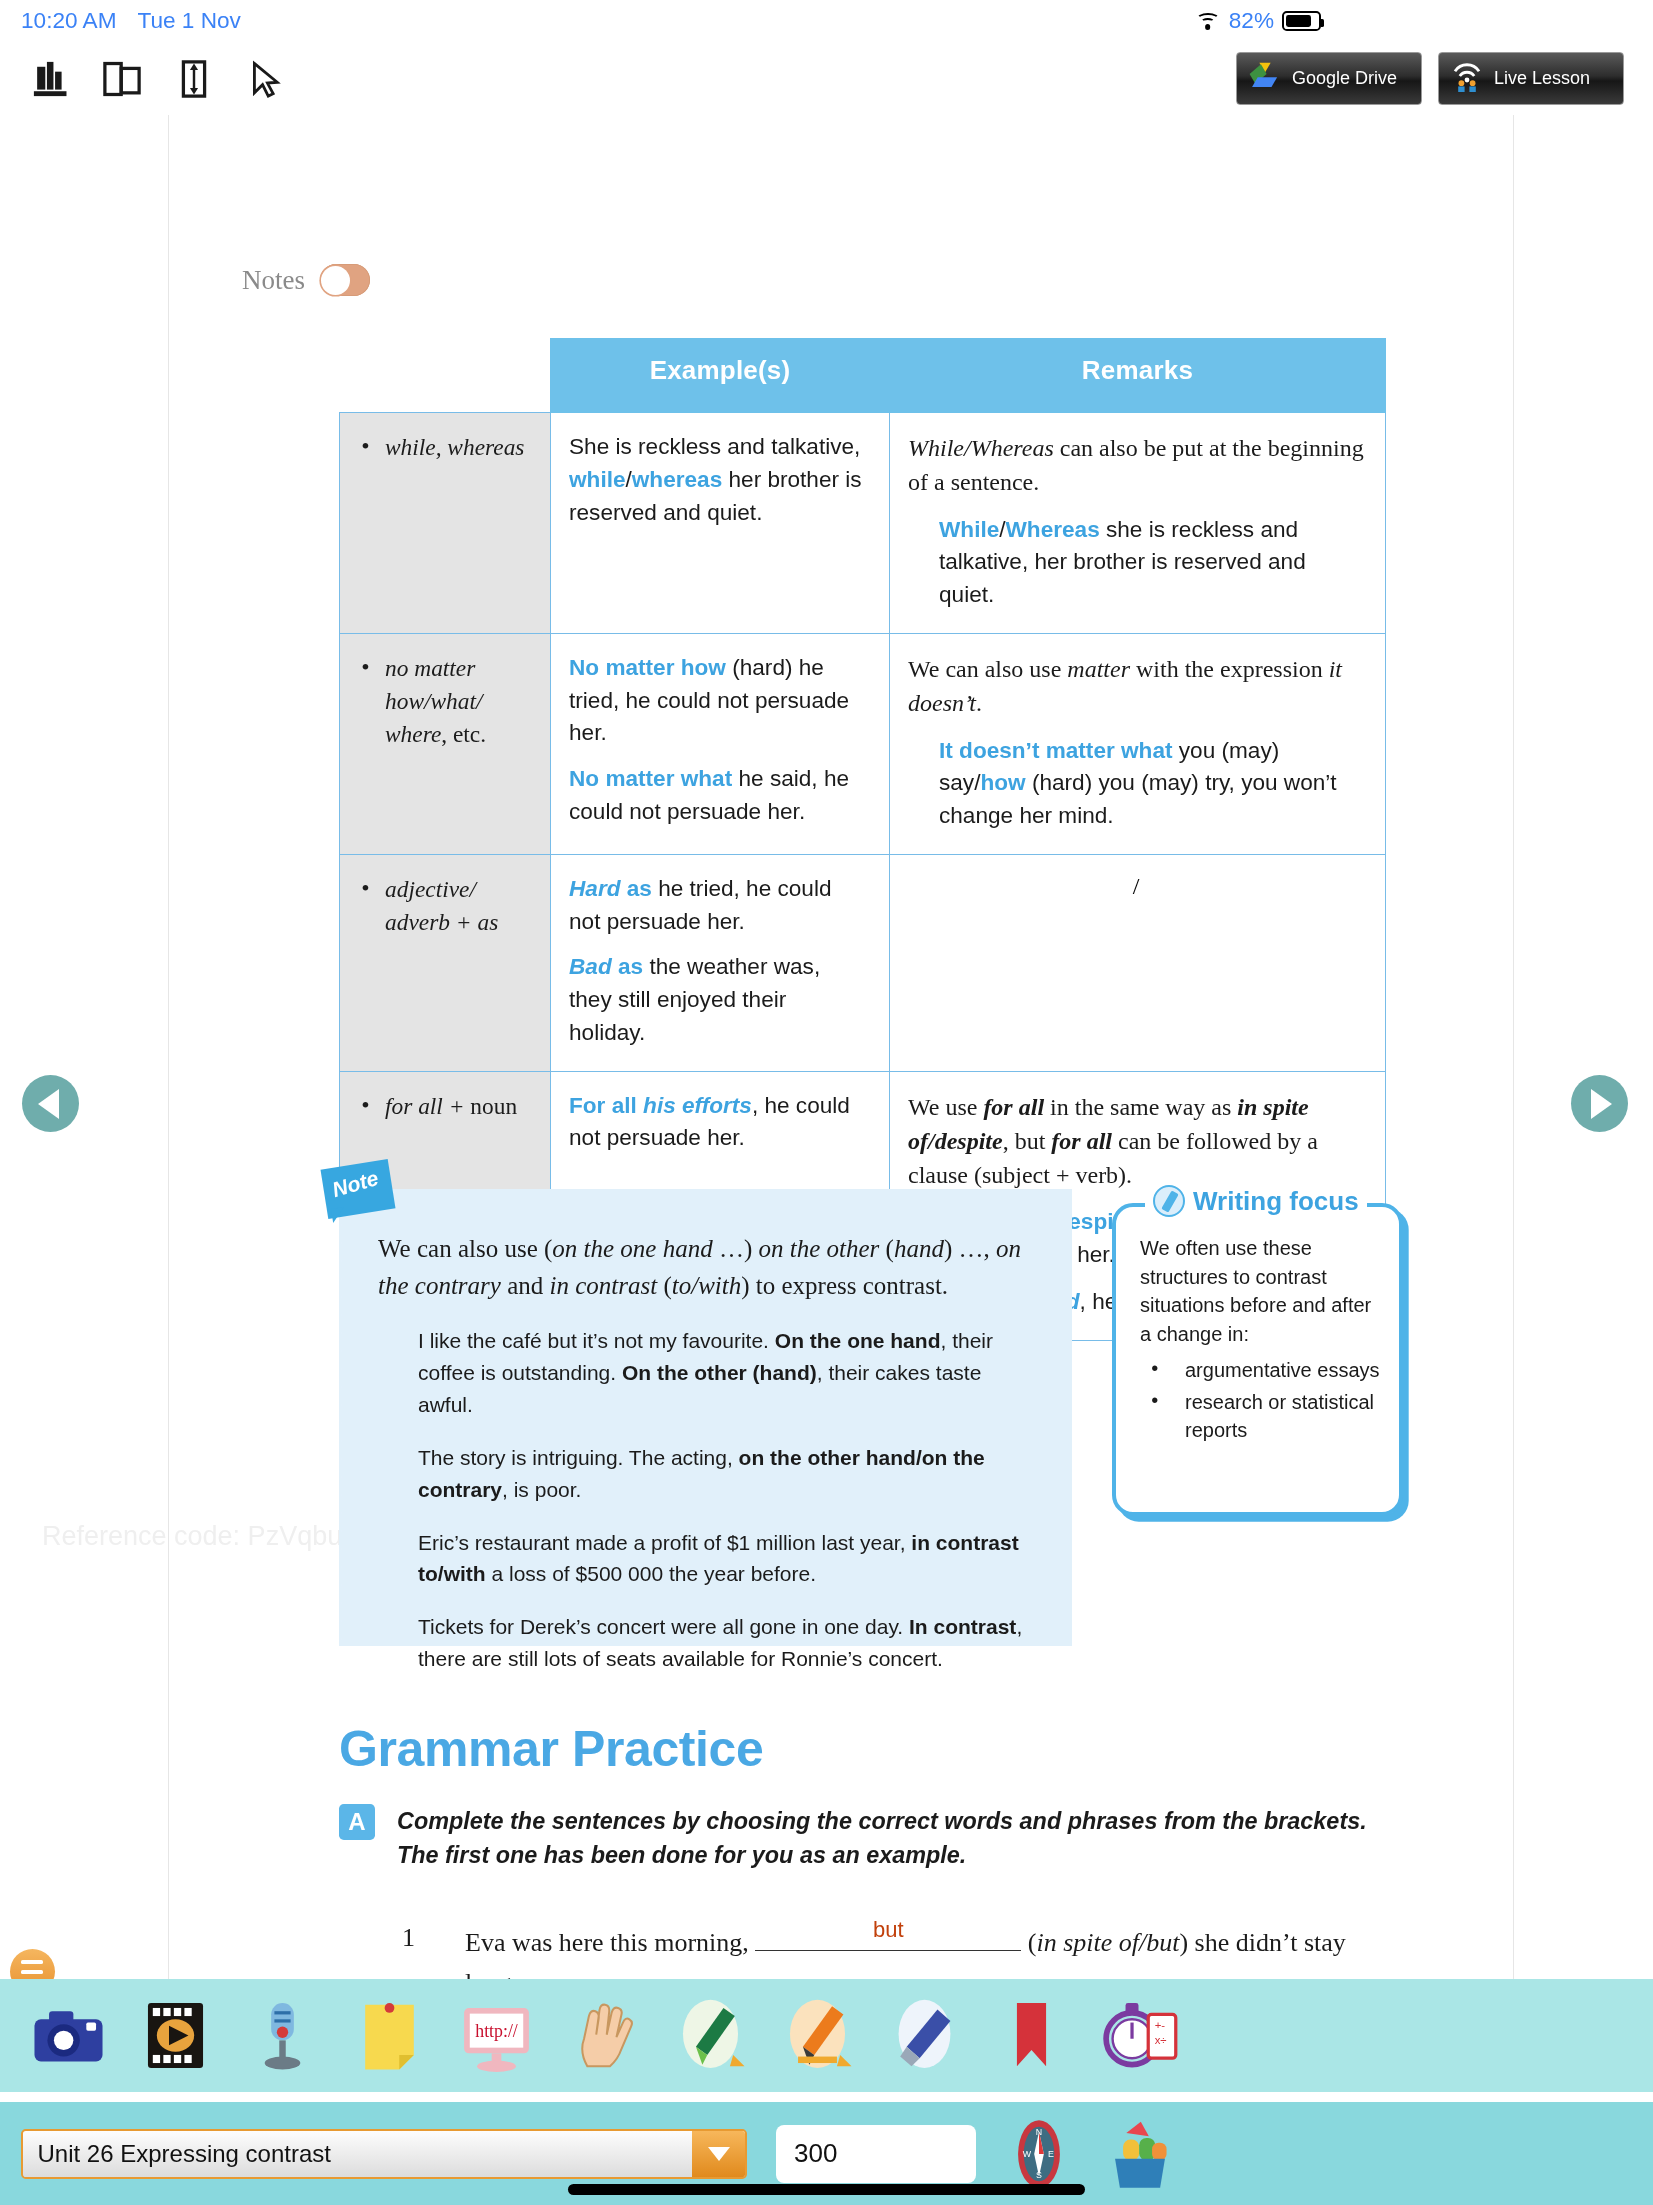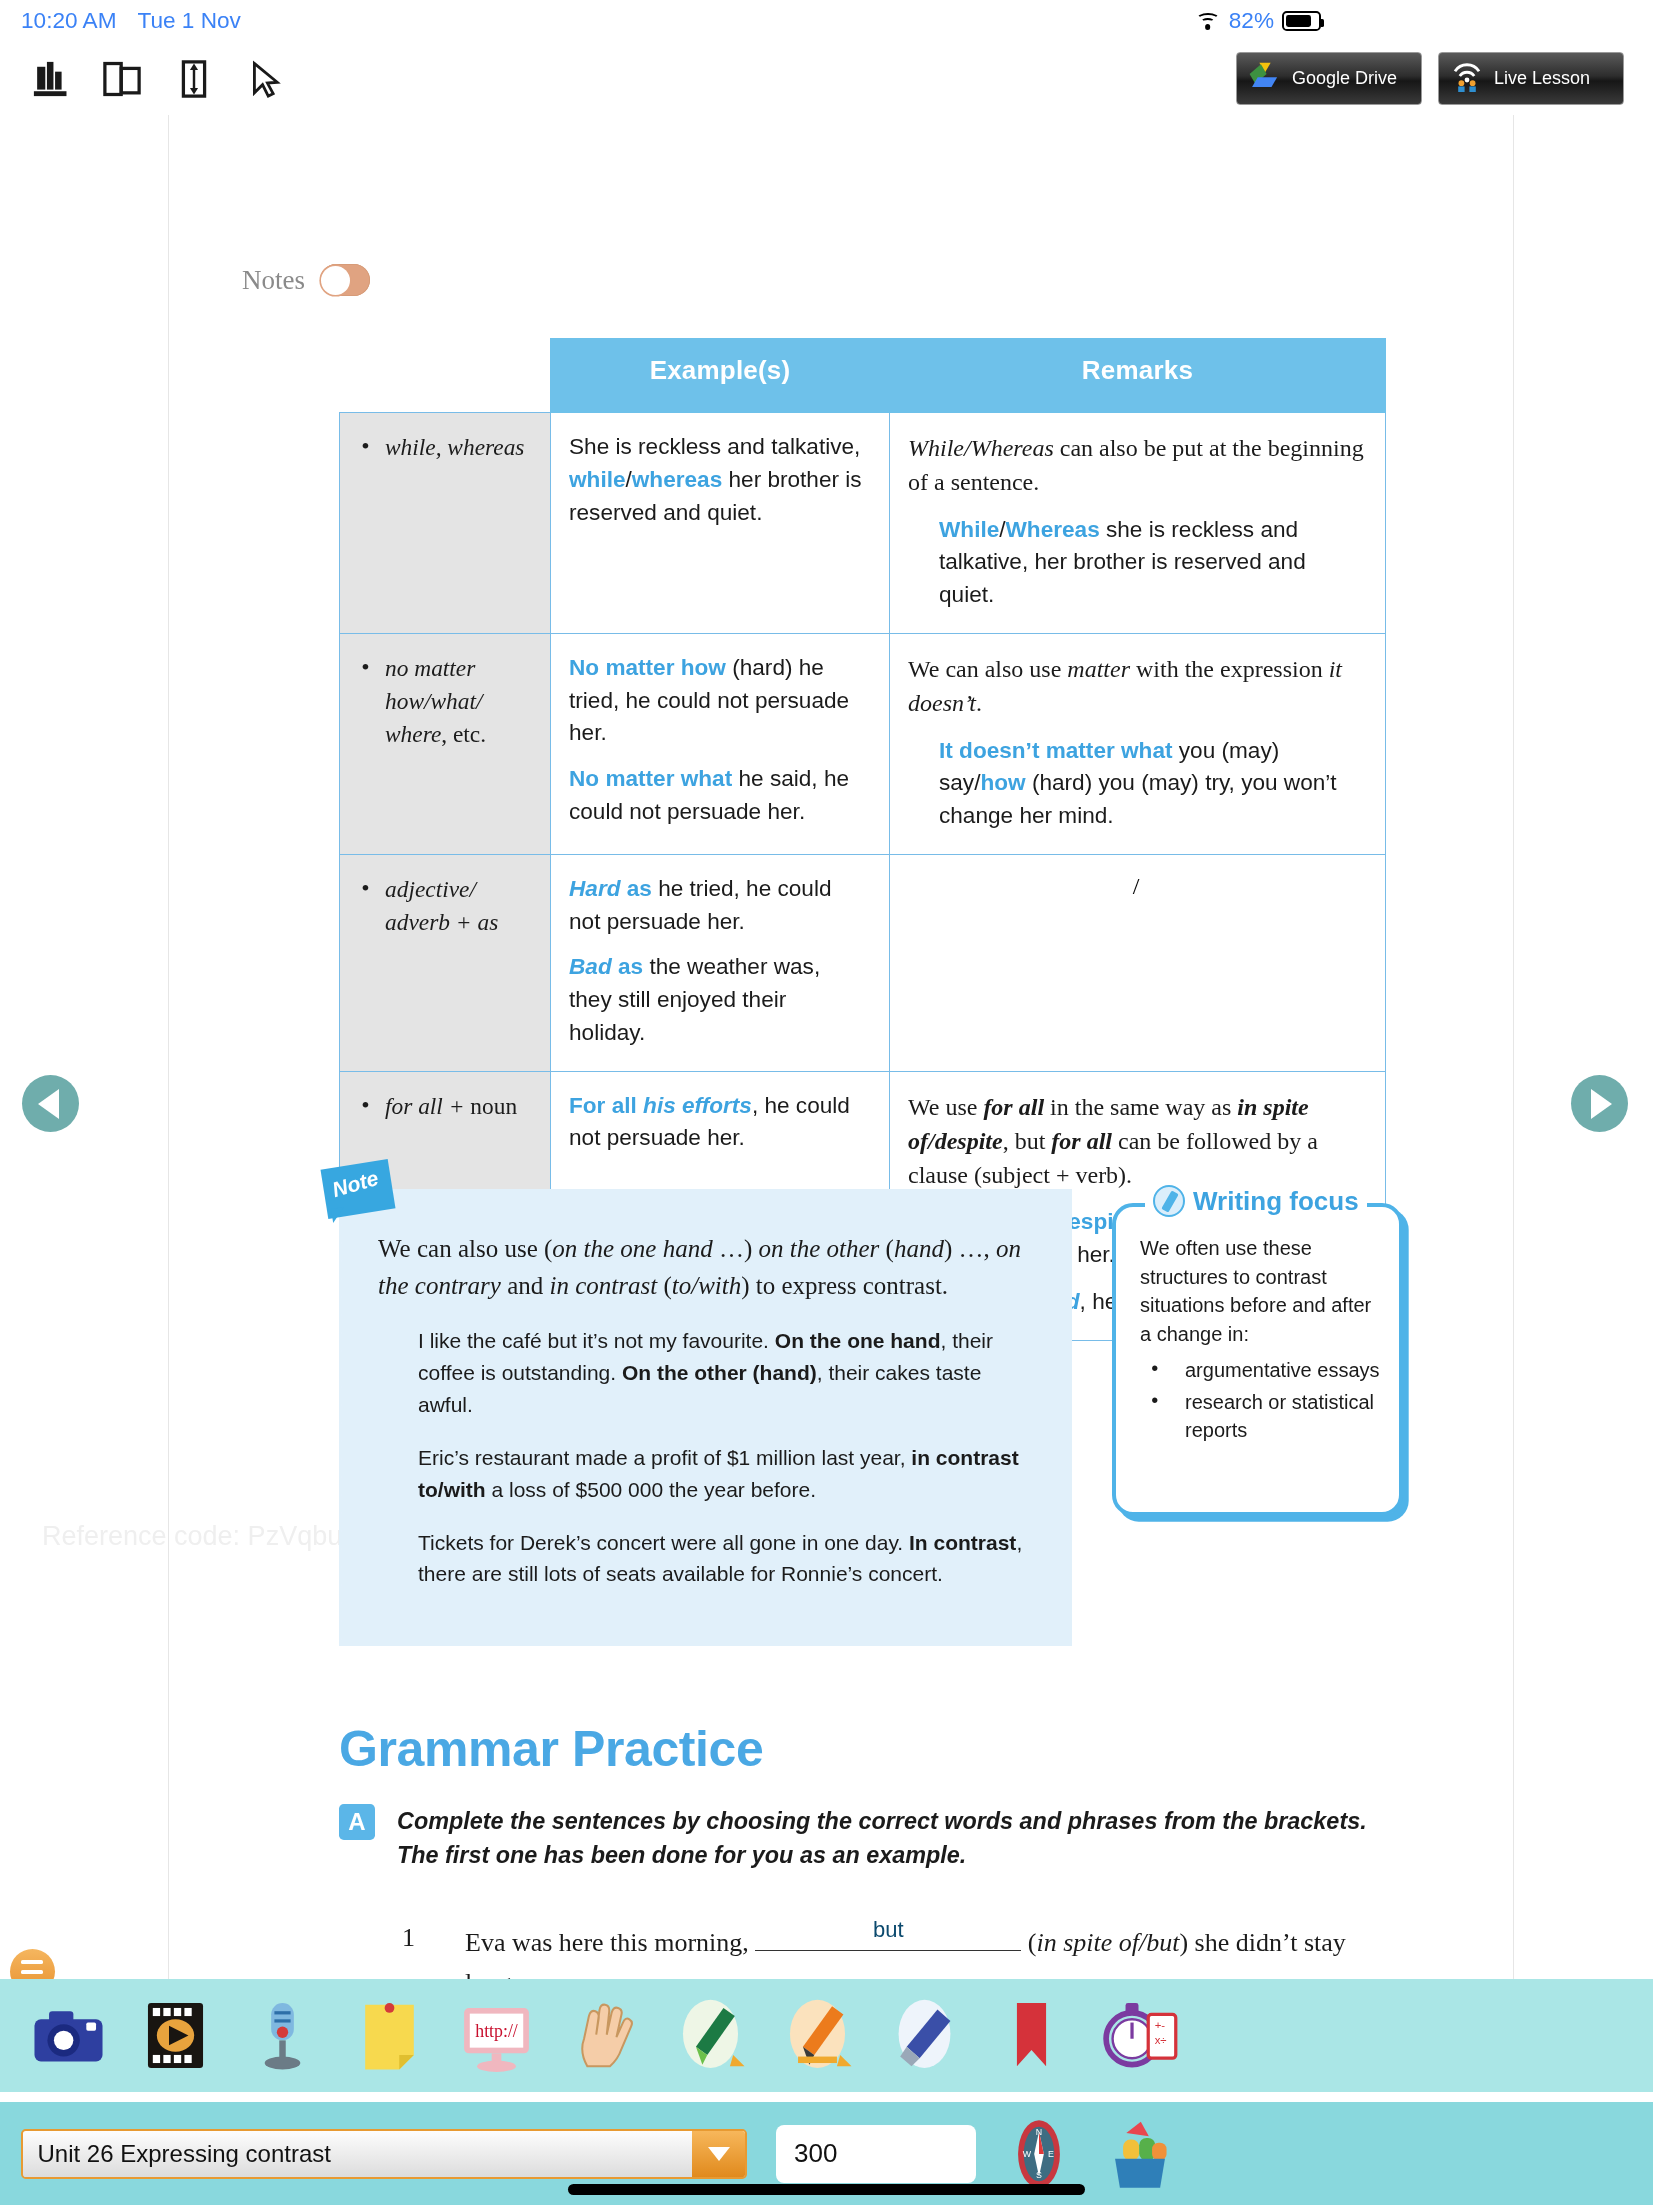--- a/index.html
+++ b/index.html
@@ -202,21 +202,21 @@
   .q1-body{
     position:absolute; left:465px; top:1808px; width:928px;
     font-family:"Liberation Serif", serif; font-size:26px; line-height:1.52; color:#1b1b1b;
   }
   .blank{
     display:inline-block; position:relative; width:266px;
     border-bottom:1.6px solid #333; vertical-align:baseline; height:27.4px;
   }
   .blank span{
     position:absolute; left:50%; transform:translateX(-50%); bottom:4px;
-    color:#0c4a6e; font-family:"Liberation Sans", sans-serif; font-size:22px;
+    color:#c2410c; font-family:"Liberation Sans", sans-serif; font-size:22px;
     white-space:nowrap;
   }
   .pagenum{
     position:absolute; left:216px; top:1895px;
     font-family:"Liberation Sans", sans-serif; font-size:24px; color:#1b1b1b;
   }
   .refcode{
     position:absolute; left:42px; top:1406px;
     font-family:"Liberation Sans", sans-serif; font-size:27px; color:#efefef;
     white-space:nowrap;
@@ -438,20 +438,21 @@
             <div class="sans rm-ind"><b class="bl">For all</b> <b class="bli">he did</b>, he could not persuade her.</div>
           </td>
         </tr>
       </tbody>
     </table>
 
     <div class="notebox">
       <div class="note-inner">
         <div class="note-lead">We can also use (<i>on the one hand</i> …) <i>on the other</i> (<i>hand</i>) …, <i>on the contrary</i> and <i>in contrast</i> (<i>to/with</i>) to express contrast.</div>
         <div class="note-ex">I like the café but it’s not my favourite. <b>On the one hand</b>, their coffee is outstanding. <b>On the other (hand)</b>, their cakes taste awful.</div>
+        <div class="note-ex">The story is intriguing. The acting, <b>on the other hand/on the contrary</b>, is poor.</div>
         <div class="note-ex">Eric’s restaurant made a profit of $1 million last year, <b>in contrast to/with</b> a loss of $500&nbsp;000 the year before.</div>
         <div class="note-ex">Tickets for Derek’s concert were all gone in one day. <b>In contrast</b>, there are still lots of seats available for Ronnie’s concert.</div>
       </div>
     </div>
     <div class="note-flag">
       <div class="fl"></div>
         <div class="tail"></div>
       <div class="txt">Note</div>
     </div>
 

